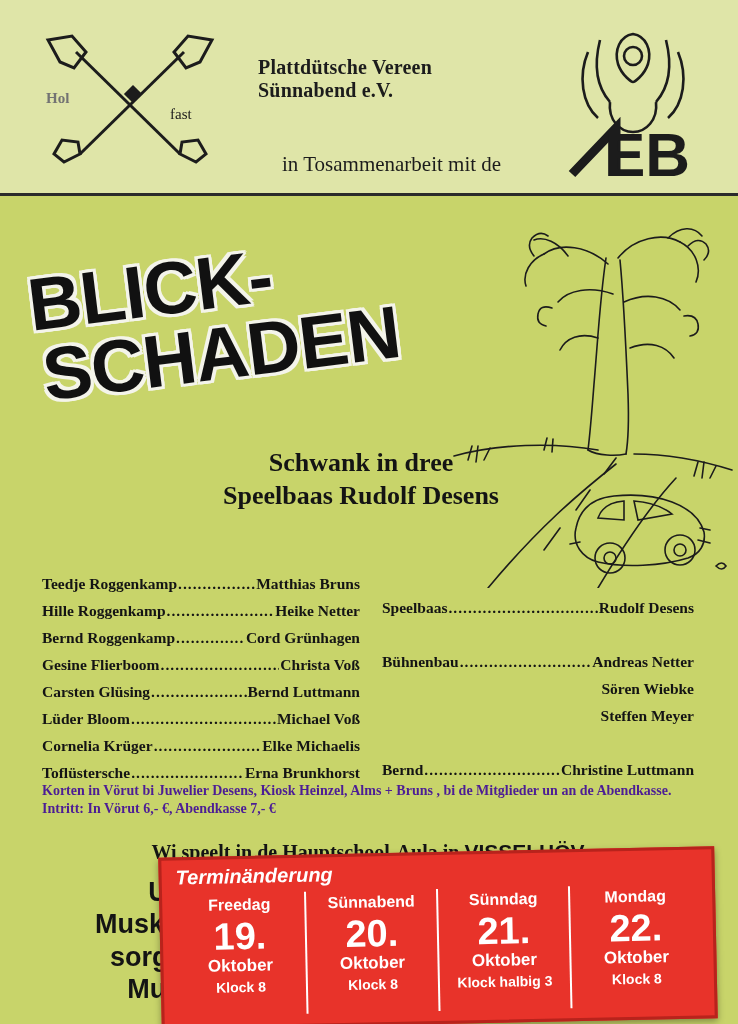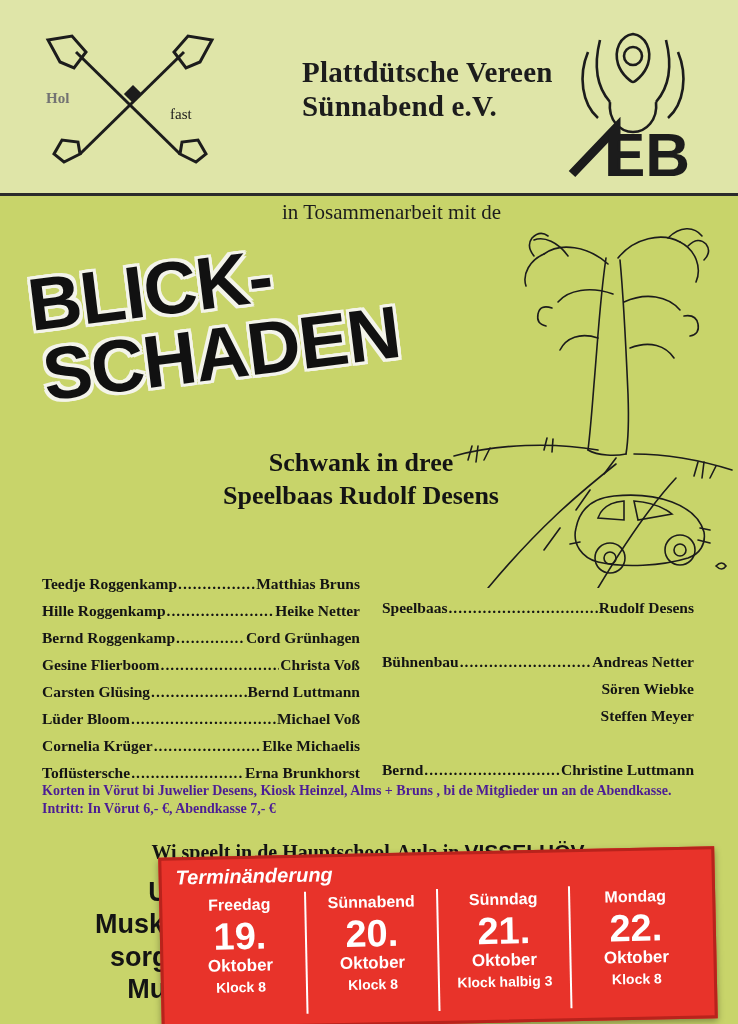--- a/index.html
+++ b/index.html
@@ -48,33 +48,31 @@
     font-weight: normal;
     color: #1c1c1c;
     font-family: "Liberation Serif", serif;
   }
   .club-title {
     position: absolute;
     left: 258px; top: 56px;
     width: 330px;
     font-family: "Liberation Serif", serif;
     font-weight: bold;
-    font-size: 29px;
+    font-size: 20px;
     line-height: 1.16;
     color: #1c1c1c;
     letter-spacing: .2px;
-    margin-left: 44px;
   }
   .coop-line {
     position: absolute;
     left: 282px; top: 152px;
     font-family: "Liberation Serif", serif;
     font-size: 21px;
     color: #1c1c1c;
-    margin-top: 48px;
   }
   .leb-logo {
     position: absolute;
     left: 548px; top: 24px;
     width: 170px; height: 160px;
   }
 
   
   .title-wrap {
     position: absolute;

